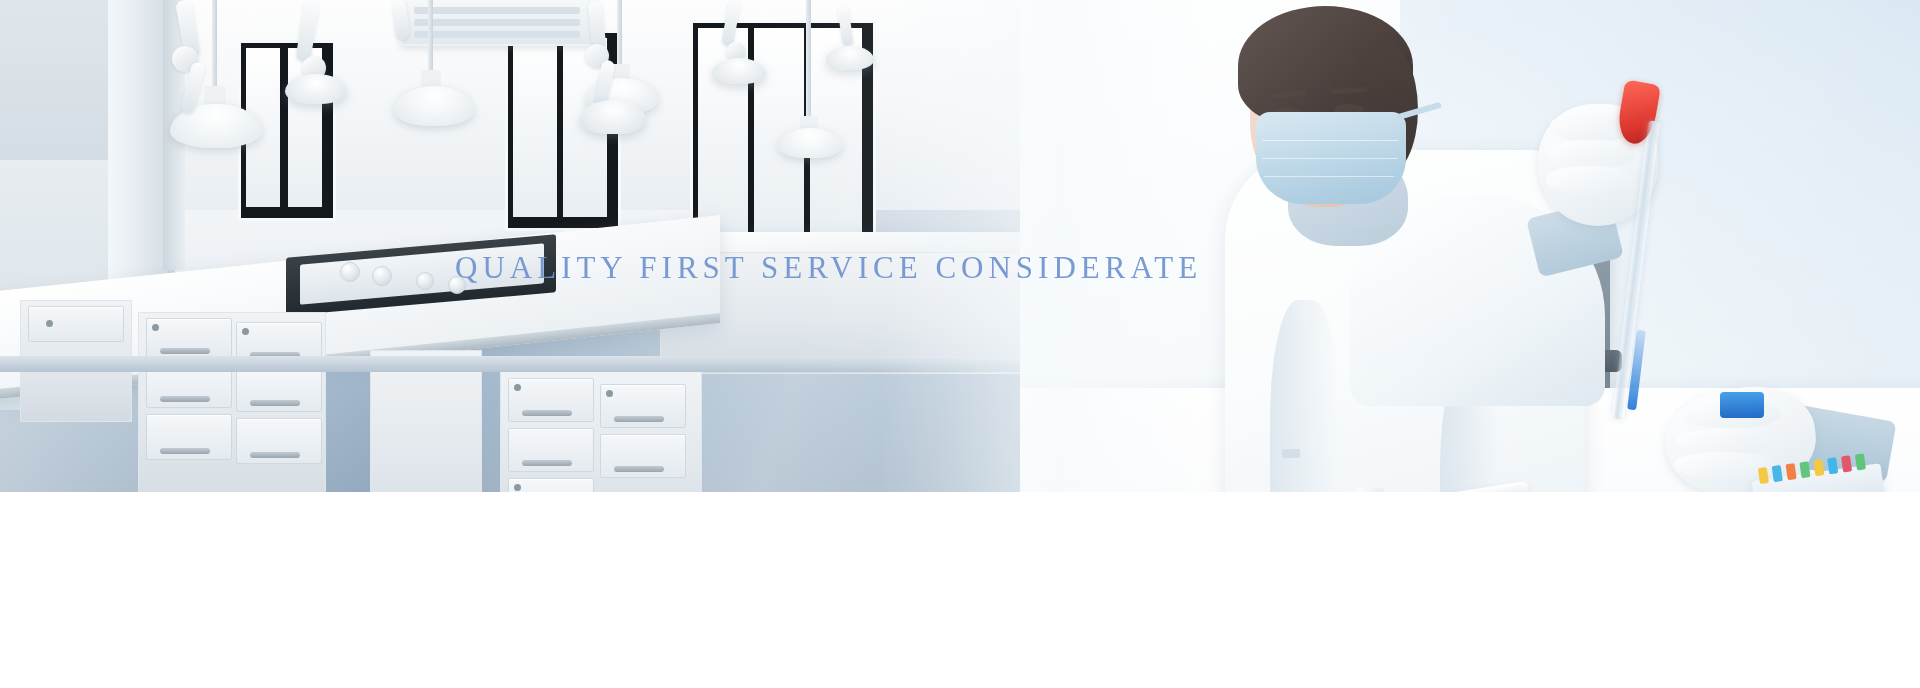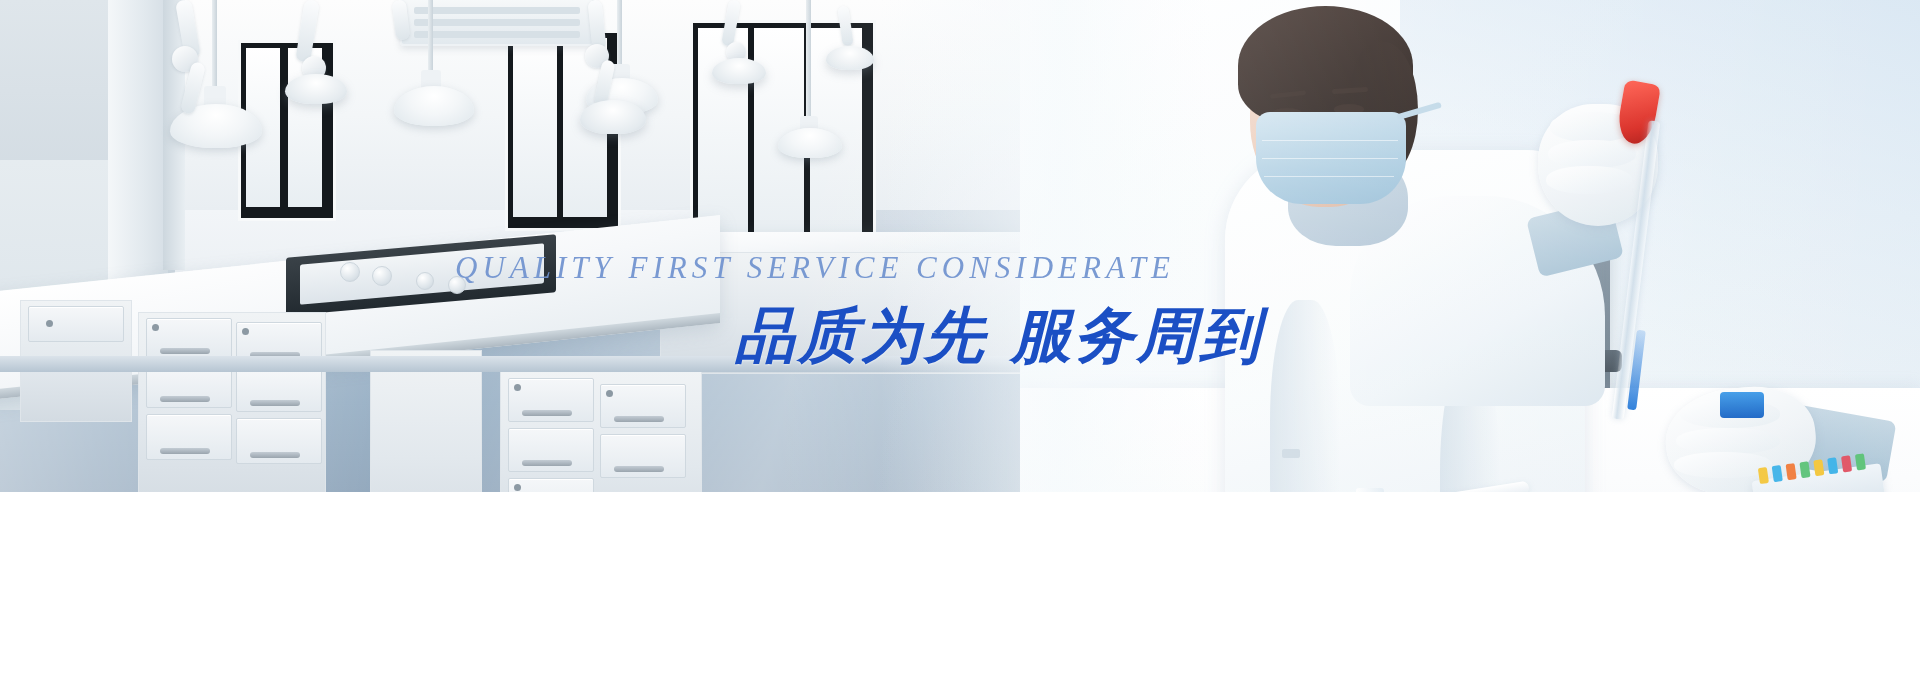--- a/index.html
+++ b/index.html
@@ -1,21 +1,20 @@
 <!DOCTYPE html>
 <html><head>
 <meta charset="utf-8">
 <style>
   html,body{margin:0;padding:0;background:#fff;}
   body{font-family:"Liberation Sans","DejaVu Sans",sans-serif;}
 
   #banner{
     position:relative;width:1920px;height:492px;overflow:hidden;
     background:#eef2f5;
-    font-style:italic;
   }
 
   
   .photo{position:absolute;inset:0;overflow:hidden;}
 
   
   .ceiling{
     position:absolute;left:0;top:0;width:1100px;height:210px;
     background:linear-gradient(180deg,#fdfdfd 0%,#f3f6f8 55%,#e9eef2 100%);
   }
@@ -563,16 +562,15 @@
         <div class="tip" style="left:106px;top:-12px;background:#5ec37a;"></div>
       </div>
     </div>
 
     <div class="blend"></div>
     <div class="haze"></div>
   </div>
 
   <div class="text-wrap">
     <div class="eng">QUALITY FIRST SERVICE CONSIDERATE</div>
-    <div class="headline">品质为先 服务周到</div>
   </div>
 
 </div>
 
 </body></html>

